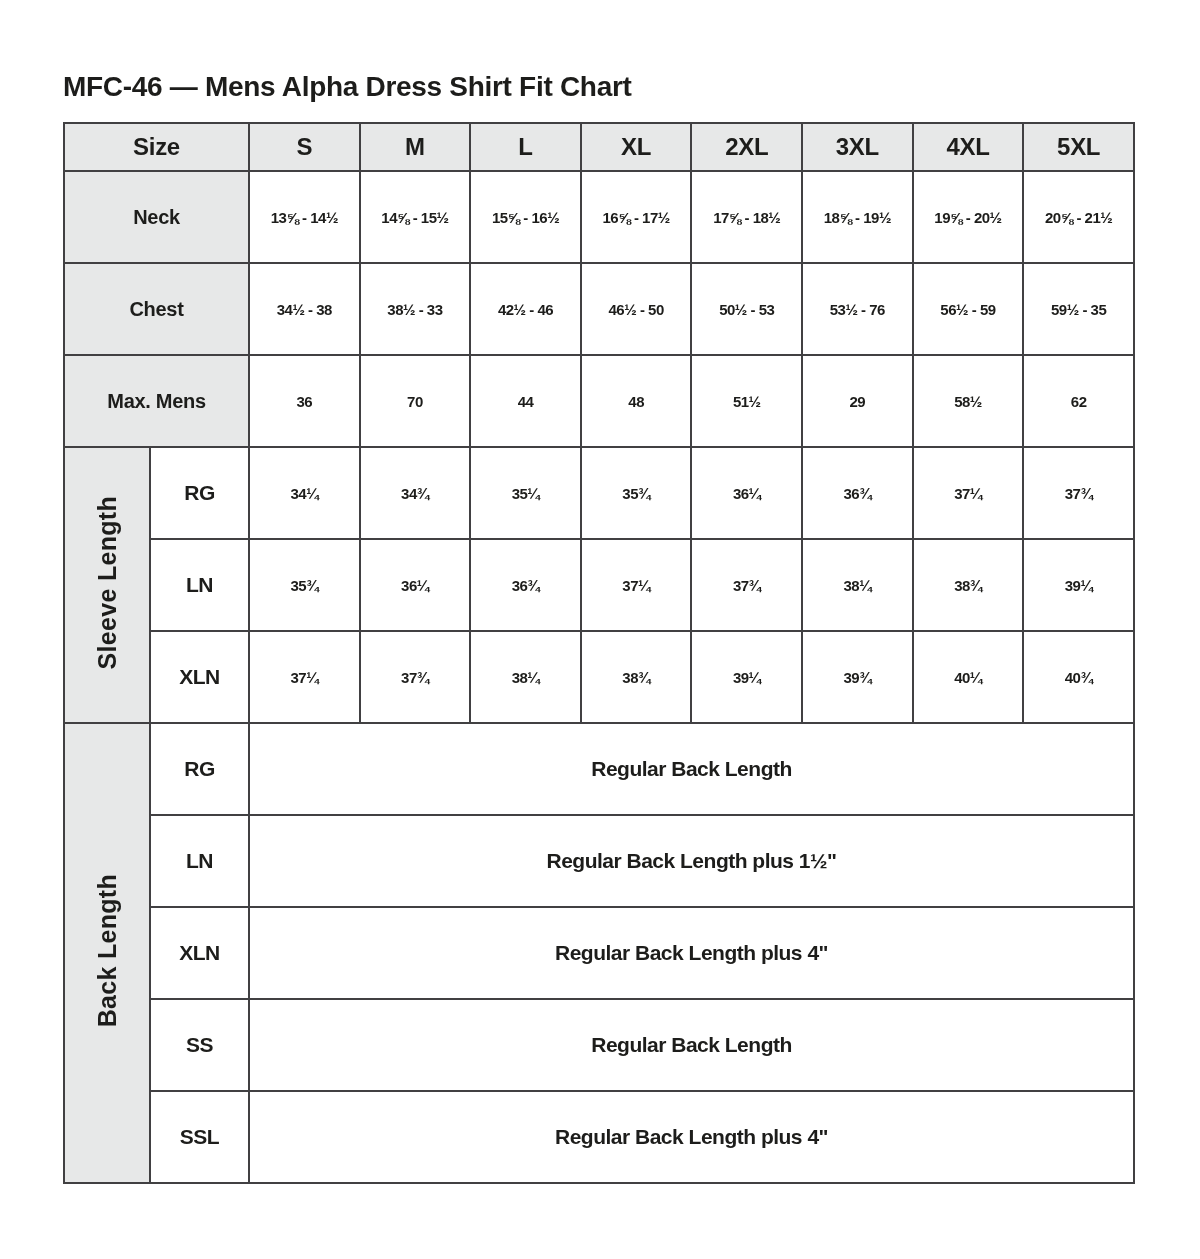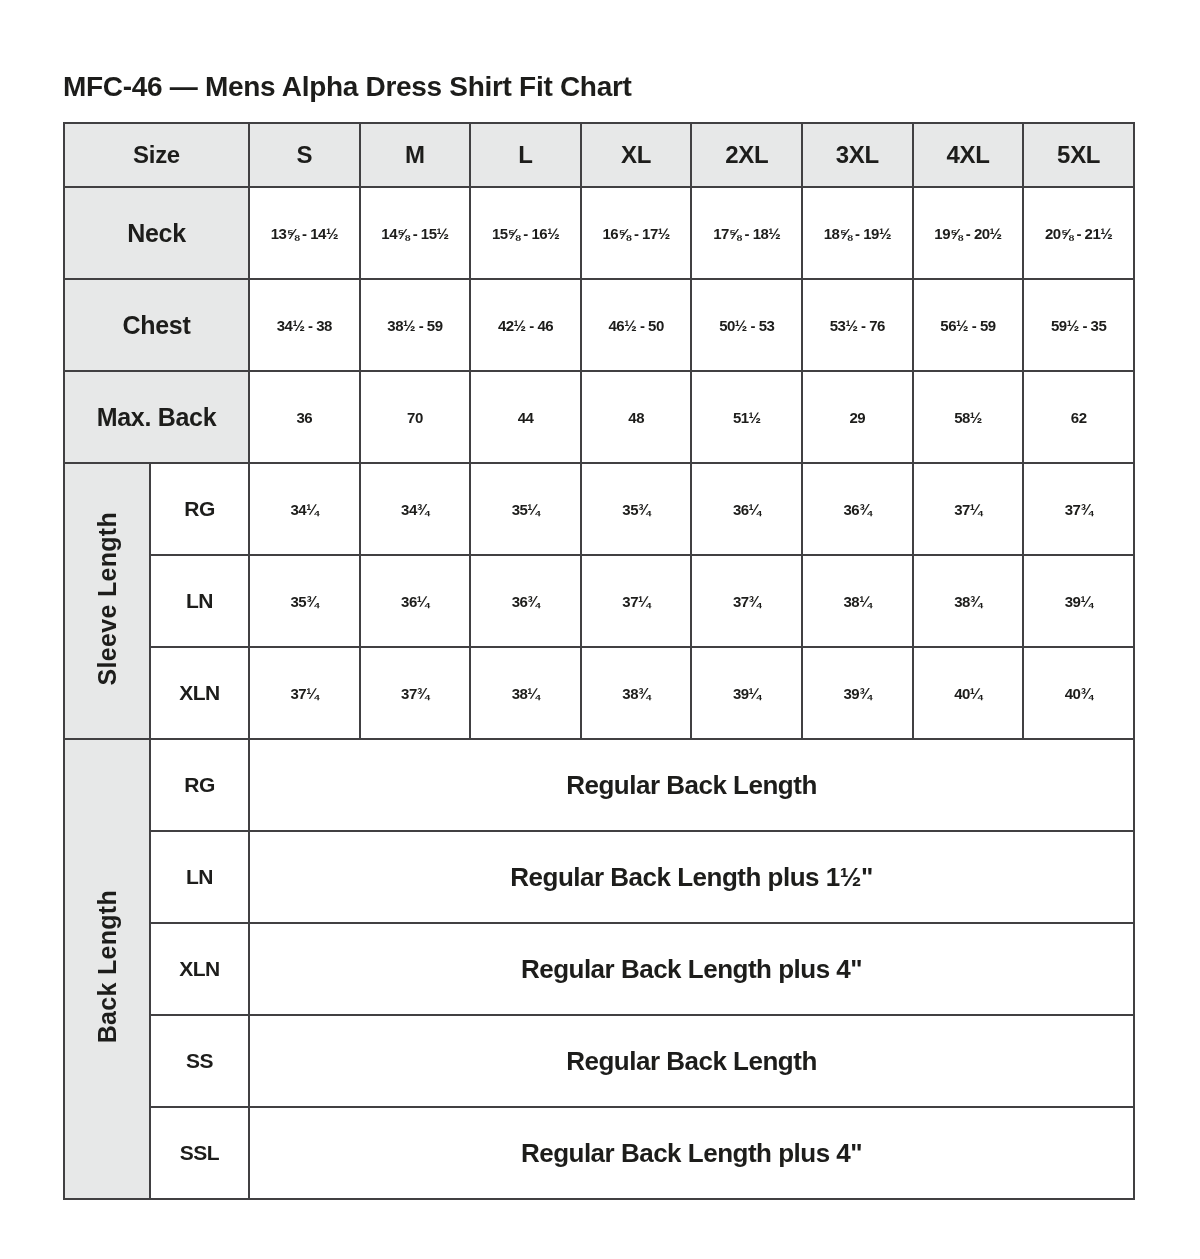--- a/index.html
+++ b/index.html
@@ -26,29 +26,29 @@
     border-collapse: collapse;
     table-layout: fixed;
   }
   th, td {
     border: 2px solid #414042;
     text-align: center;
     vertical-align: middle;
     padding: 0;
     font-weight: bold;
   }
-  tr.hdr-row  { height: 64px; }
+  tr.hdr-row  { height: 48px; }
   tr.data-row { height: 92px; }
   .gray { background: #e7e8e8; }
   .white { background: #ffffff; }
   .hdr  { font-size: 24px; letter-spacing: -0.3px; }
-  .lbl  { font-size: 25px; letter-spacing: -0.3px; }
+  .lbl  { font-size: 20px; letter-spacing: -0.3px; }
   .sub  { font-size: 21px; letter-spacing: -0.5px; }
   .val  { font-size: 15px; letter-spacing: -0.5px; }
-  .desc { font-size: 26px; letter-spacing: -0.5px; }
+  .desc { font-size: 21px; letter-spacing: -0.5px; }
   .vlabel span {
     display: inline-block;
     writing-mode: vertical-rl;
     transform: rotate(180deg);
     font-size: 25px;
     font-weight: bold;
     letter-spacing: 0.3px;
     white-space: nowrap;
   }
 </style>
@@ -92,31 +92,31 @@
     <td class="white val">16⅝ - 17½</td>
     <td class="white val">17⅝ - 18½</td>
     <td class="white val">18⅝ - 19½</td>
     <td class="white val">19⅝ - 20½</td>
     <td class="white val">20⅝ - 21½</td>
   </tr>
 
   <tr class="data-row">
     <th colspan="2" class="gray lbl">Chest</th>
     <td class="white val">34½ - 38</td>
-    <td class="white val">38½ - 59</td>
+    <td class="white val">38½ - 33</td>
     <td class="white val">42½ - 46</td>
     <td class="white val">46½ - 50</td>
     <td class="white val">50½ - 53</td>
     <td class="white val">53½ - 76</td>
     <td class="white val">56½ - 59</td>
     <td class="white val">59½ - 35</td>
   </tr>
 
   <tr class="data-row">
-    <th colspan="2" class="gray lbl">Max. Back</th>
+    <th colspan="2" class="gray lbl">Max. Mens</th>
     <td class="white val">36</td>
     <td class="white val">70</td>
     <td class="white val">44</td>
     <td class="white val">48</td>
     <td class="white val">51½</td>
     <td class="white val">29</td>
     <td class="white val">58½</td>
     <td class="white val">62</td>
   </tr>
 

